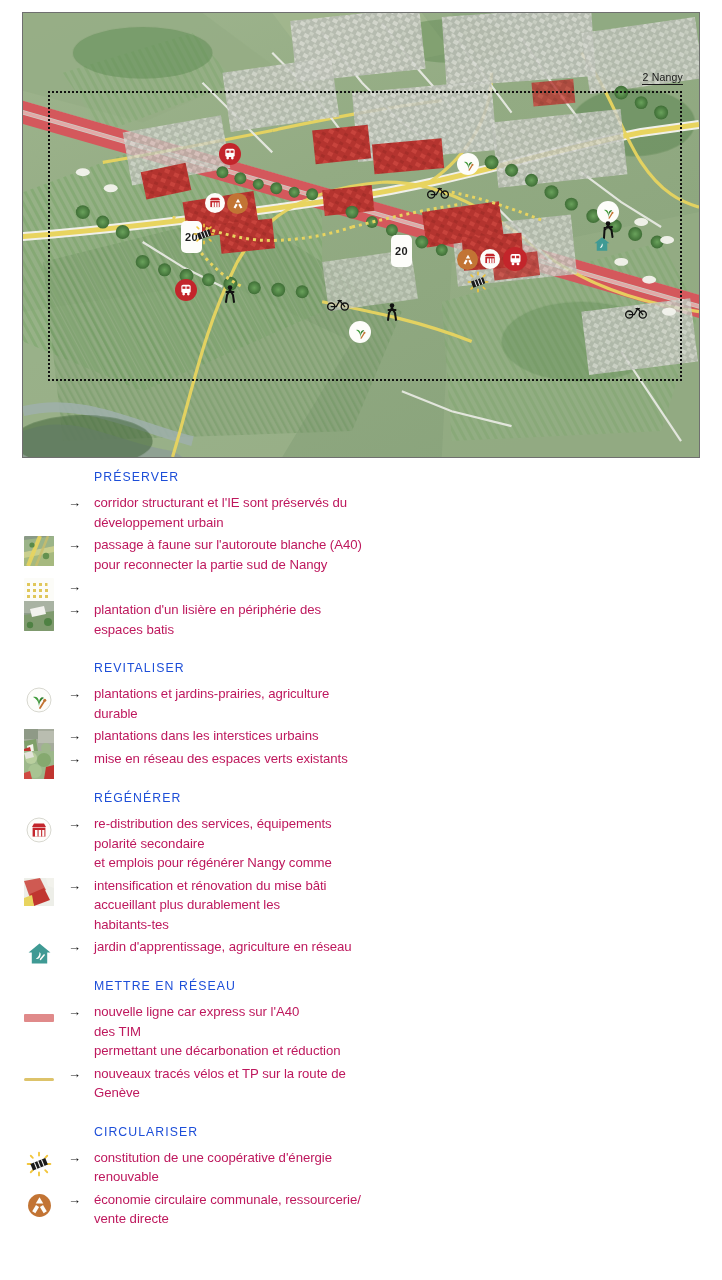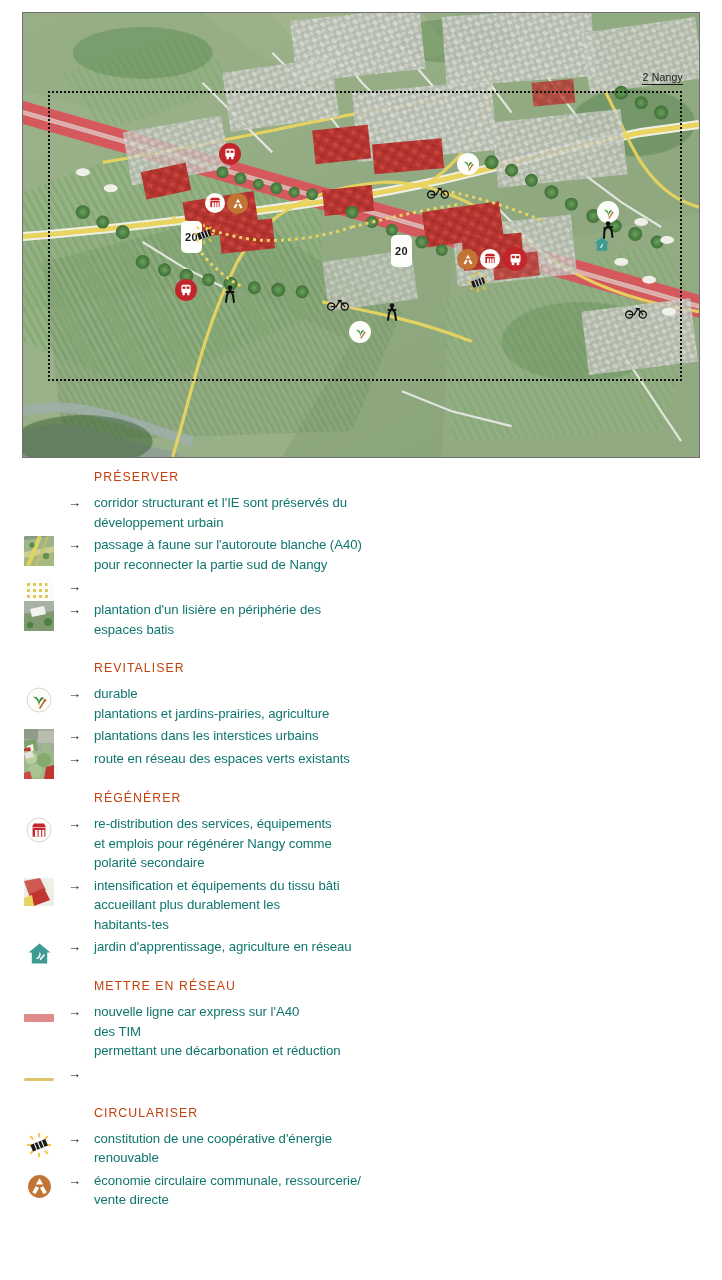--- a/index.html
+++ b/index.html
@@ -71,21 +71,21 @@
   
   .legend {
     position: absolute; left: 0; top: 470px;
     width: 722px;
     padding: 0 0 20px 0;
   }
   .legend-group { margin: 0; }
   .group-head {
     font-size: 12.3px;
     letter-spacing: 1.05px;
-    color: #c2410c;
+    color: #1d4ed8;
     margin: 0 0 9px 94px;
     font-weight: 400;
     text-transform: uppercase;
   }
   .group-head.spaced { margin-top: 22px; }
 
   .legend-row {
     position: relative;
     display: flex;
     align-items: flex-start;
@@ -106,21 +106,21 @@
     text-align: left;
     padding-left: 68px;
     font-size: 13px;
     color: #111;
     line-height: 19.5px;
   }
   .row-text {
     flex: 1 1 auto;
     font-size: 13.2px;
     line-height: 19.5px;
-    color: #0f766e;
+    color: #be185d;
     padding-right: 290px;
     letter-spacing: -0.05px;
   }
   .row-text .ln { display: block; }
 
   
   .line-sw { width: 30px; height: 8px; border-radius: 1px; }
   .line-sw.thin { height: 3px; border-radius: 2px; }
 </style>
 </head>
@@ -582,22 +582,22 @@
           <svg width="26" height="26" viewBox="0 0 26 26">
             <circle cx="13" cy="13" r="12" fill="#fdfdfa" stroke="#d8d8d0" stroke-width="1"></circle>
             <path d="M13 20 C13 14 9.5 11.5 7 10 C9.8 9 13 10.6 13 15 Z" fill="#3f9b3a"></path>
             <path d="M13 20 C13 15 15.6 12.4 18 11 C16.4 9.2 13 10.8 13 15.8 Z" fill="#2f7f2c"></path>
             <path d="M14 21 L18.4 14" stroke="#c27434" stroke-width="1.8" stroke-linecap="round"></path>
             <circle cx="18.8" cy="13.2" r="1.5" fill="#c27434"></circle>
           </svg>
         </div>
         <div class="row-arrow">→</div>
         <div class="row-text">
+          <span class="ln">plantations et jardins-prairies, agriculture</span>
           <span class="ln">durable</span>
-          <span class="ln">plantations et jardins-prairies, agriculture</span>
         </div>
       </div>
 
       <div class="legend-row">
         <div class="row-swatch thumb">
           <svg width="30" height="26" viewBox="0 0 30 26">
             <rect width="30" height="26" fill="#a5ab9c"></rect>
             <path d="M0 0 H14 V10 H0 Z" fill="#8f9a87"></path>
             <path d="M14 2 H30 V14 H14 Z" fill="#b9bdb0"></path>
             <path d="M0 12 L12 10 L14 22 L2 26 Z" fill="#7fa06a"></path>
@@ -619,21 +619,21 @@
             <circle cx="7" cy="7" r="6" fill="#b9cf9e"></circle>
             <circle cx="20" cy="9" r="7" fill="#85a96f"></circle>
             <circle cx="11" cy="20" r="7" fill="#a8c492"></circle>
             <path d="M22 16 L30 14 L30 28 L20 28 Z" fill="#c0352f"></path>
             <path d="M0 2 L8 0 L10 6 L2 8 Z" fill="#e4e4dc"></path>
             <path d="M0 22 L6 20 L8 28 L0 28 Z" fill="#cf4a42"></path>
           </svg>
         </div>
         <div class="row-arrow">→</div>
         <div class="row-text">
-          <span class="ln">route en réseau des espaces verts existants</span>
+          <span class="ln">mise en réseau des espaces verts existants</span>
         </div>
       </div>
     </div>
 
     <div class="legend-group">
       <div class="group-head spaced">RÉGÉNÉRER</div>
 
       <div class="legend-row">
         <div class="row-swatch">
           <svg width="26" height="26" viewBox="0 0 26 26">
@@ -641,38 +641,38 @@
             <path d="M6 10 L8 6.5 H18 L20 10 Z" fill="#c3252b"></path>
             <rect x="6.6" y="10.6" width="12.8" height="9" fill="#c3252b"></rect>
             <rect x="9" y="13" width="2.5" height="6.6" fill="#fdfdfa"></rect>
             <rect x="12.6" y="13" width="2.5" height="6.6" fill="#fdfdfa"></rect>
             <rect x="16.2" y="13" width="2.2" height="6.6" fill="#fdfdfa"></rect>
           </svg>
         </div>
         <div class="row-arrow">→</div>
         <div class="row-text">
           <span class="ln">re-distribution des services, équipements</span>
+          <span class="ln">polarité secondaire</span>
           <span class="ln">et emplois pour régénérer Nangy comme</span>
-          <span class="ln">polarité secondaire</span>
         </div>
       </div>
 
       <div class="legend-row">
         <div class="row-swatch thumb">
           <svg width="30" height="28" viewBox="0 0 30 28">
             <rect width="30" height="28" fill="#edeee8"></rect>
             <path d="M0 3 L16 0 L22 12 L6 20 Z" fill="#cf5a52"></path>
             <path d="M6 16 L20 10 L26 22 L10 28 Z" fill="#c0352f"></path>
             <path d="M0 20 L8 17 L10 28 L0 28 Z" fill="#e8d45f"></path>
             <path d="M22 0 H30 V10 L24 8 Z" fill="#f2f2ec"></path>
           </svg>
         </div>
         <div class="row-arrow">→</div>
         <div class="row-text">
-          <span class="ln">intensification et équipements du tissu bâti</span>
+          <span class="ln">intensification et rénovation du mise bâti</span>
           <span class="ln">accueillant plus durablement les</span>
           <span class="ln">habitants-tes</span>
         </div>
       </div>
 
       <div class="legend-row">
         <div class="row-swatch">
           <svg width="25" height="25" viewBox="0 0 24 24">
             <path d="M12 2.5 L22.5 11 H19.4 V21.5 H4.6 V11 H1.5 Z" fill="#3f9a94"></path>
             <path d="M12 10.5 C12 15 9.4 16 8.6 17.2 C11 17.6 13.2 16 13.2 12.2 Z" fill="#fdfdfa"></path>
@@ -699,20 +699,24 @@
           <span class="ln">des TIM</span>
           <span class="ln">permettant une décarbonation et réduction</span>
         </div>
       </div>
 
       <div class="legend-row">
         <div class="row-swatch">
           <div class="line-sw thin" style="background:#ddc36a;"></div>
         </div>
         <div class="row-arrow">→</div>
+        <div class="row-text">
+          <span class="ln">nouveaux tracés vélos et TP sur la route de</span>
+          <span class="ln">Genève</span>
+        </div>
       </div>
     </div>
 
     <div class="legend-group">
       <div class="group-head spaced">CIRCULARISER</div>
 
       <div class="legend-row">
         <div class="row-swatch">
           <svg width="26" height="26" viewBox="0 0 24 24">
             <g stroke="#f2c63d" stroke-width="1.7" stroke-linecap="round">

